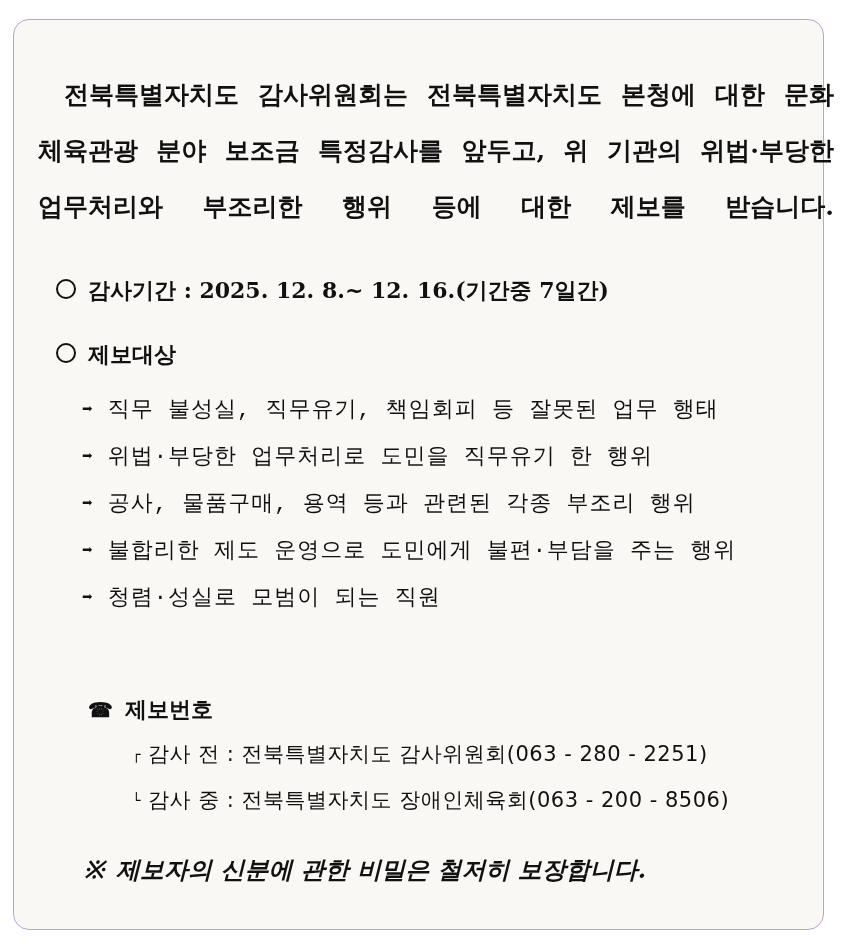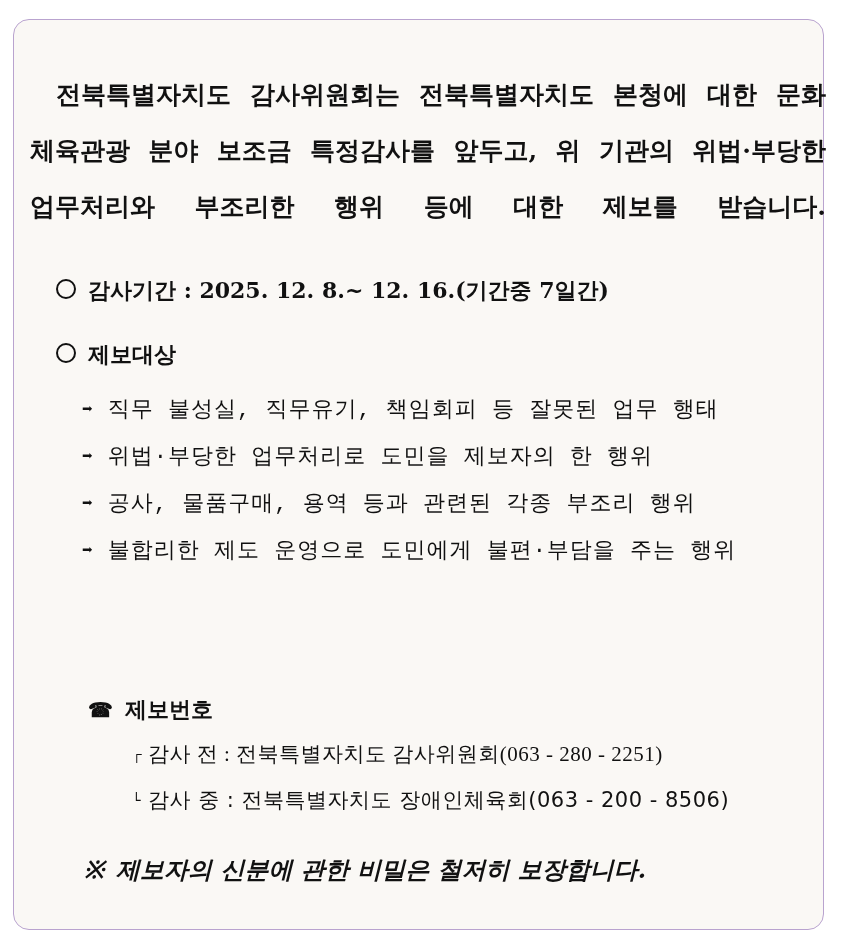--- a/index.html
+++ b/index.html
@@ -15,21 +15,21 @@
       position: absolute;
       left: 13px; top: 19px;
       width: 811px; height: 911px;
       box-sizing: border-box;
       border: 1px solid #b9a3cf;
       border-radius: 16px;
       background: #faf8f5;
     }
     .line { position: absolute; white-space: nowrap; }
     .intro {
-      left: 16px; width: 796px;
+      left: 24px; width: 796px;
       font-size: 25px;
       font-weight: bold;
       letter-spacing: 0px;
       text-align: justify;
       text-align-last: justify;
     }
     .intro.first { padding-left: 26px; box-sizing: border-box; }
     .section {
       left: 42px;
       font-size: 22px;
@@ -100,34 +100,37 @@
   </div>
 
   <div class="line section" style="top:320px;">
     <span class="circle"></span><span>제보대상</span>
   </div>
 
   <div class="line item" style="top:374px;">
     <span class="arrow">➡</span><span>직무 불성실, 직무유기, 책임회피 등 잘못된 업무 행태</span>
   </div>
   <div class="line item" style="top:421px;">
-    <span class="arrow">➡</span><span>위법·부당한 업무처리로 도민을 제보자의 한 행위</span>
+    <span class="arrow">➡</span><span>위법·부당한 업무처리로 도민을 직무유기 한 행위</span>
   </div>
   <div class="line item" style="top:468px;">
     <span class="arrow">➡</span><span>공사, 물품구매, 용역 등과 관련된 각종 부조리 행위</span>
   </div>
   <div class="line item" style="top:515px;">
     <span class="arrow">➡</span><span>불합리한 제도 운영으로 도민에게 불편·부담을 주는 행위</span>
   </div>
+  <div class="line item" style="top:562px;">
+    <span class="arrow">➡</span><span>청렴·성실로 모범이 되는 직원</span>
+  </div>
 
   <div class="line phone-head" style="top:675px;margin-left:8px;">
     <span class="phone-icon">☎</span><span>제보번호</span>
   </div>
 
-  <div class="line contact" style="top:720px;font-family:Liberation Serif, serif;">
+  <div class="line contact" style="top:720px;">
     <span class="corner">┌</span><span>감사 전 : 전북특별자치도 감사위원회(063 - 280 - 2251)</span>
   </div>
   <div class="line contact" style="top:766px;">
     <span class="corner">└</span><span>감사 중 : 전북특별자치도 장애인체육회(063 - 200 - 8506)</span>
   </div>
 
   <div class="line footer-note" style="top:832px;font-style:italic;">
     <span class="ref">※</span><span>제보자의 신분에 관한 비밀은 철저히 보장합니다.</span>
   </div>
 

